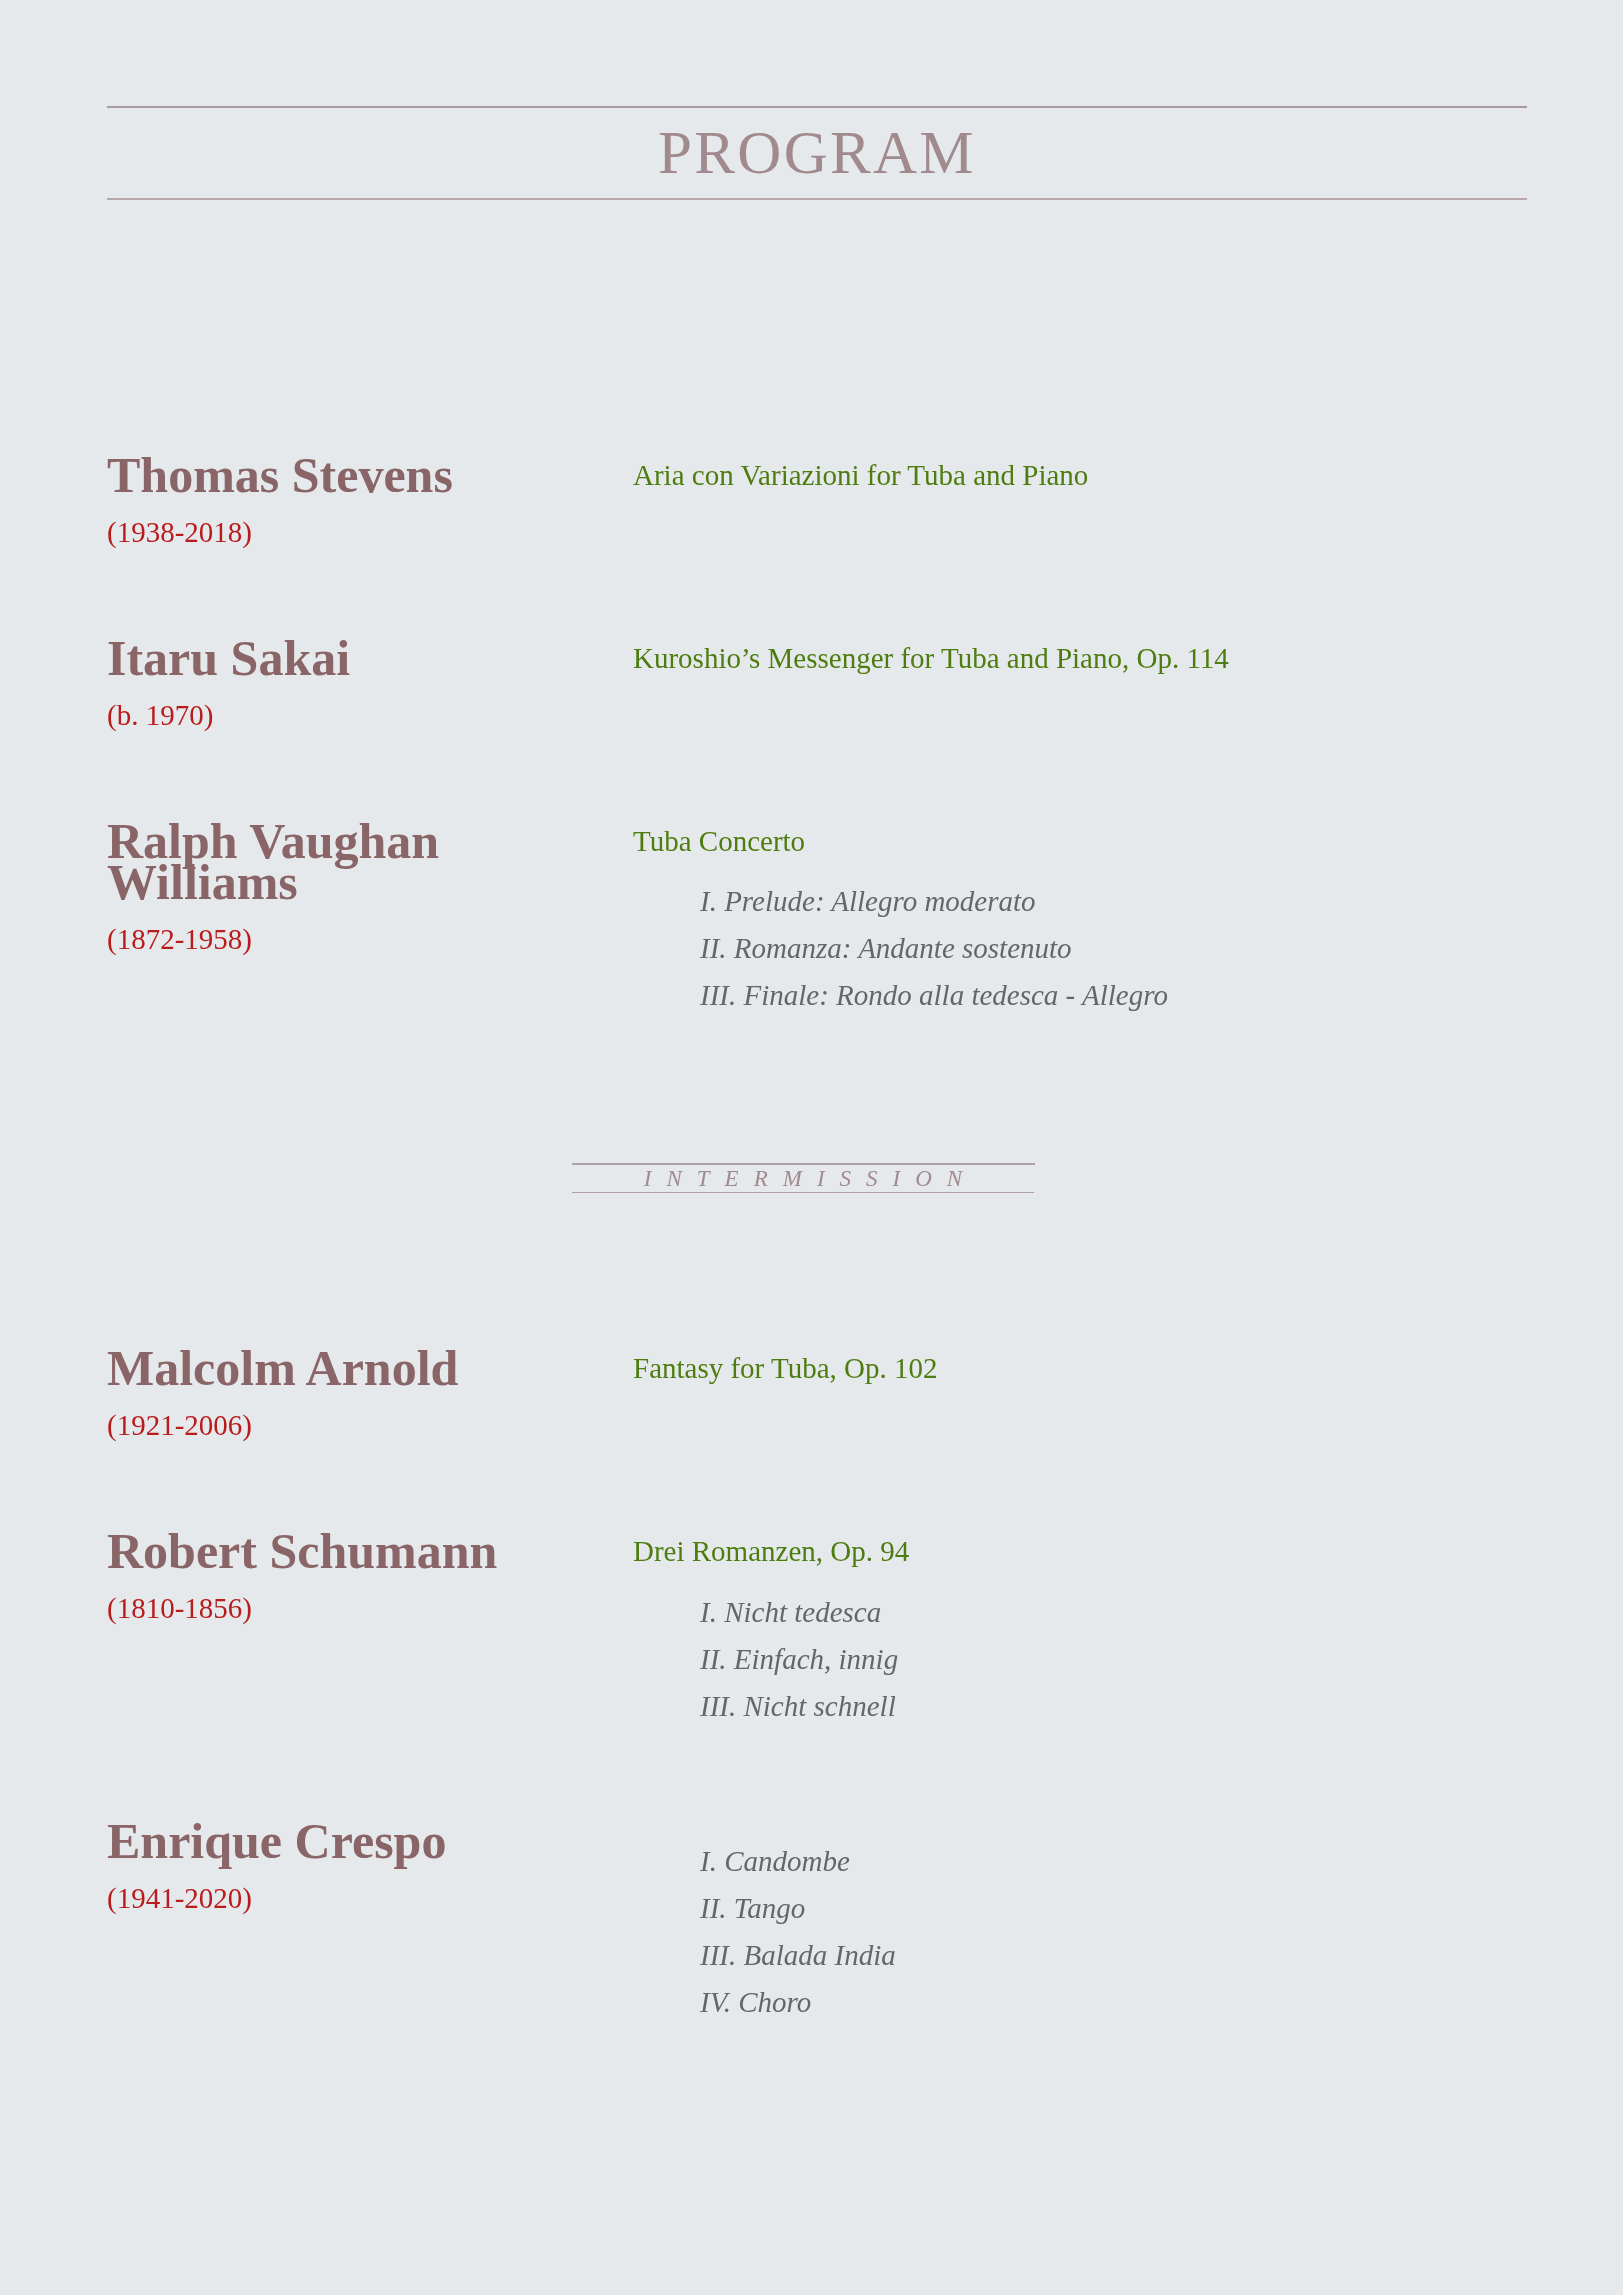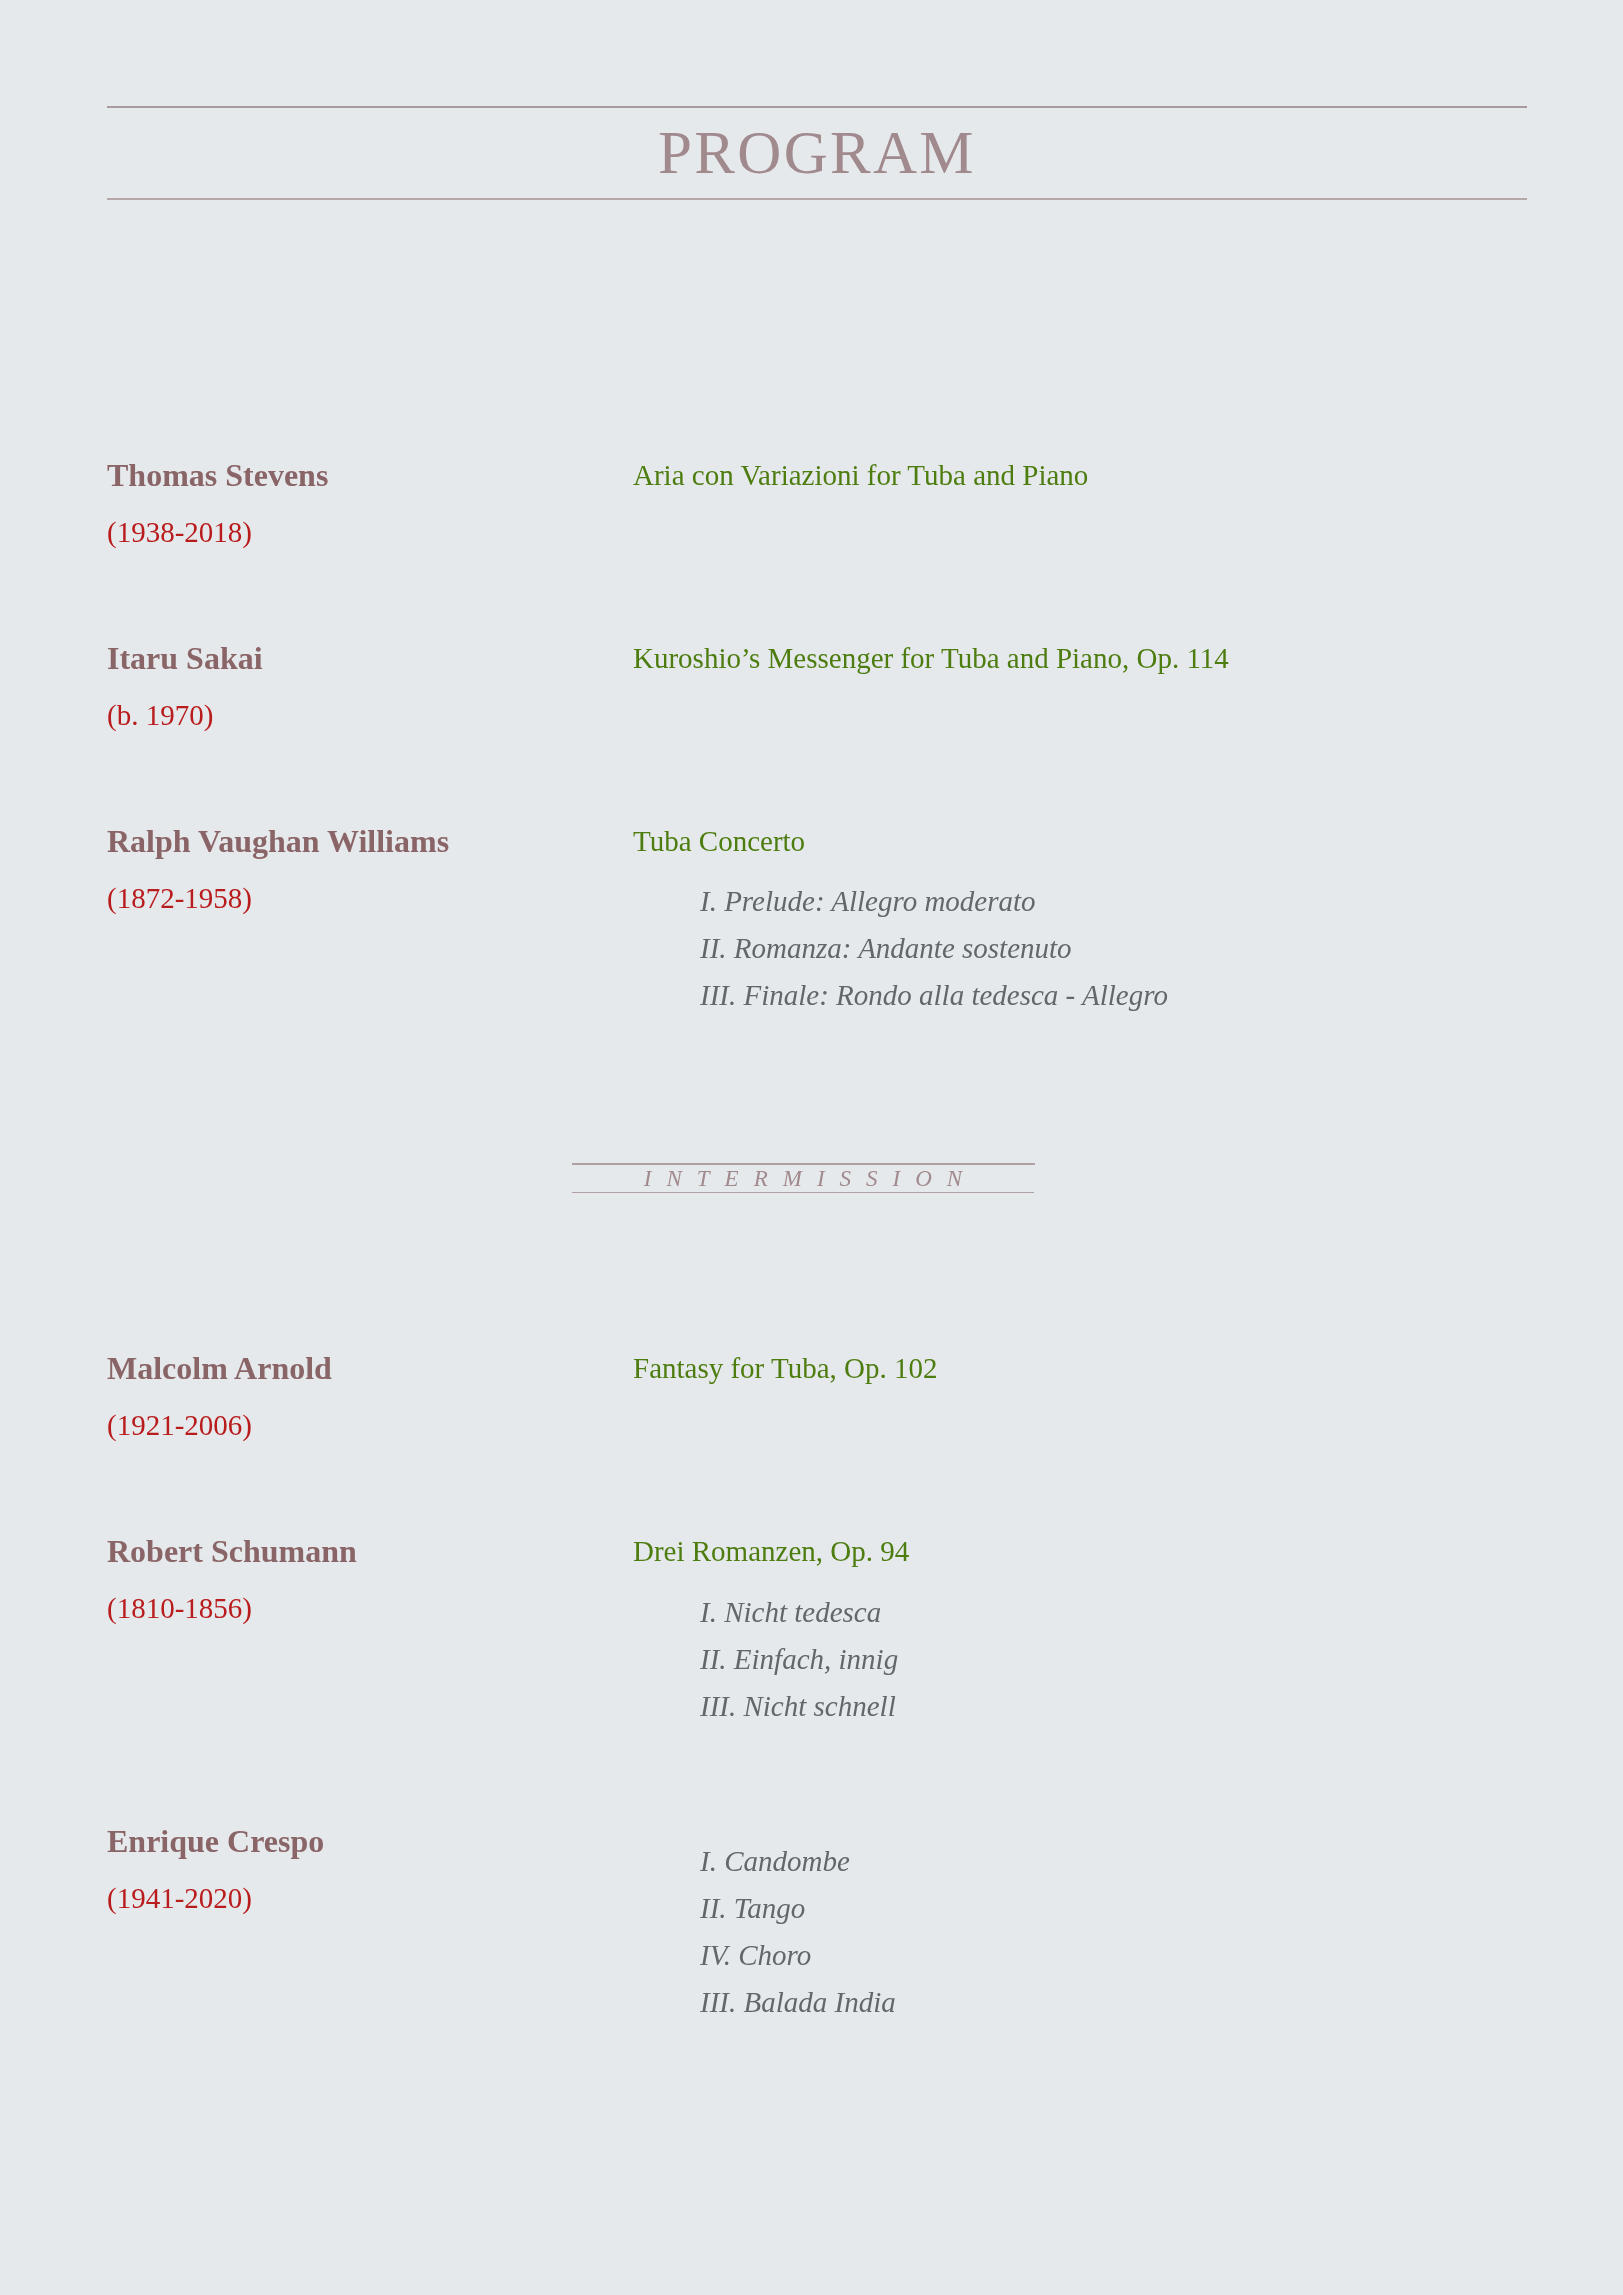--- a/index.html
+++ b/index.html
@@ -44,21 +44,21 @@
     display: flex;
     margin-bottom: 91px;
   }
   .entry:last-child { margin-bottom: 0; }
   .entry-left {
     flex: 0 0 526px;
     width: 526px;
   }
   .composer {
     margin: 0;
-    font-size: 32px;
+    font-size: 50px;
     line-height: 41px;
     font-weight: bold;
     color: #8a6567;
   }
   .dates {
     margin-top: 21px;
     font-size: 29px;
     line-height: 30px;
     color: #b91c1c;
   }
@@ -190,22 +190,22 @@
 
     <article class="entry">
       <div class="entry-left">
         <h2 class="composer">Enrique Crespo</h2>
         <div class="dates">(1941-2020)</div>
       </div>
       <div class="entry-right">
         <ul class="movements">
           <li>I. Candombe</li>
           <li>II. Tango</li>
+          <li>III. Balada India</li>
           <li>IV. Choro</li>
-          <li>III. Balada India</li>
         </ul>
       </div>
     </article>
 
   </section>
 
 </div>
 
 
 </body></html>

